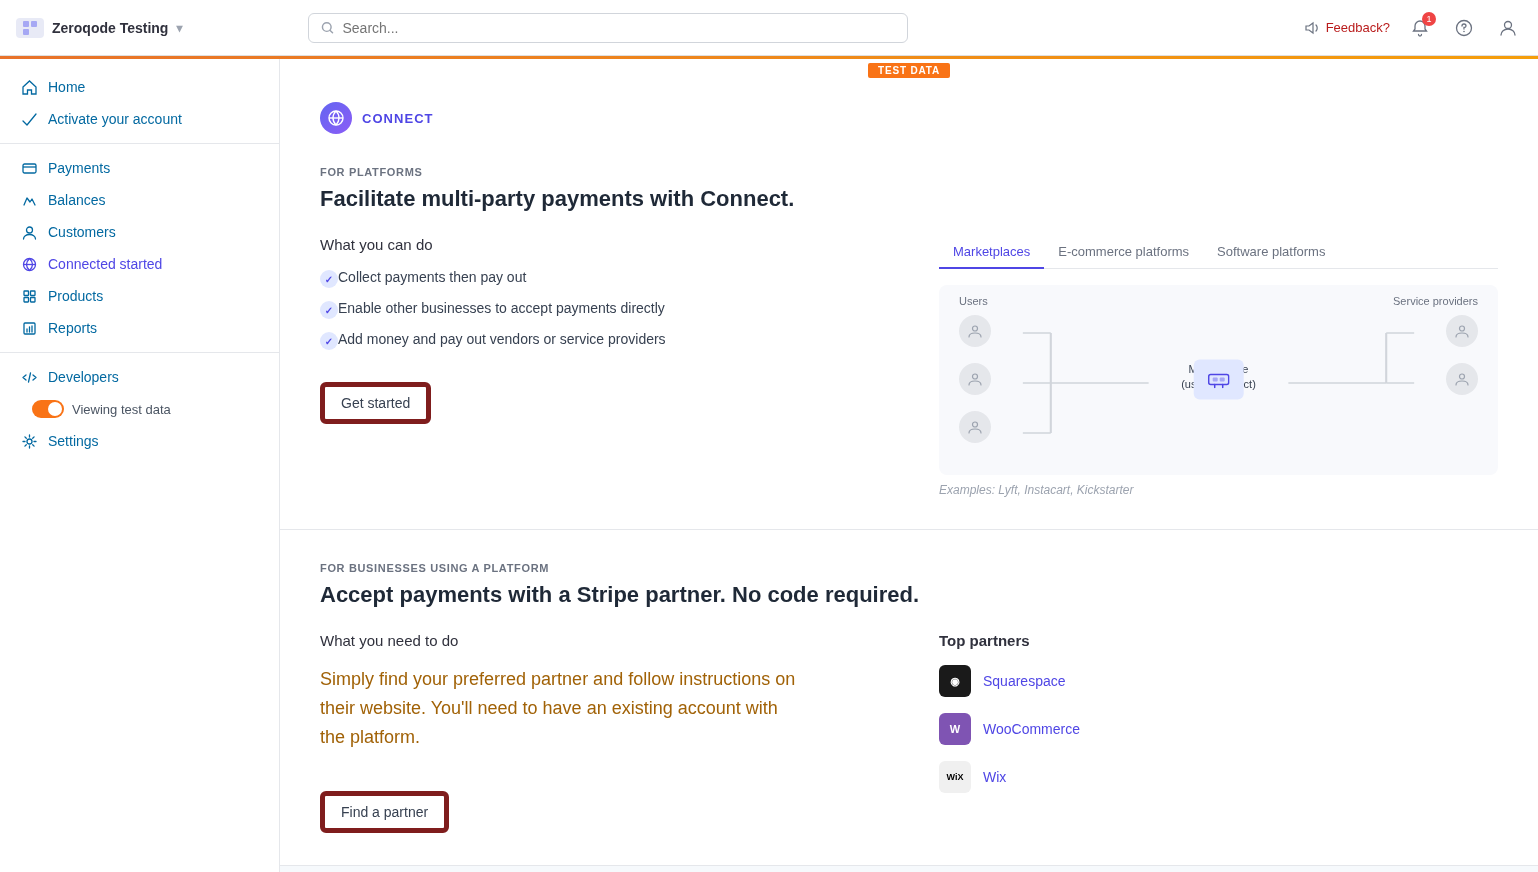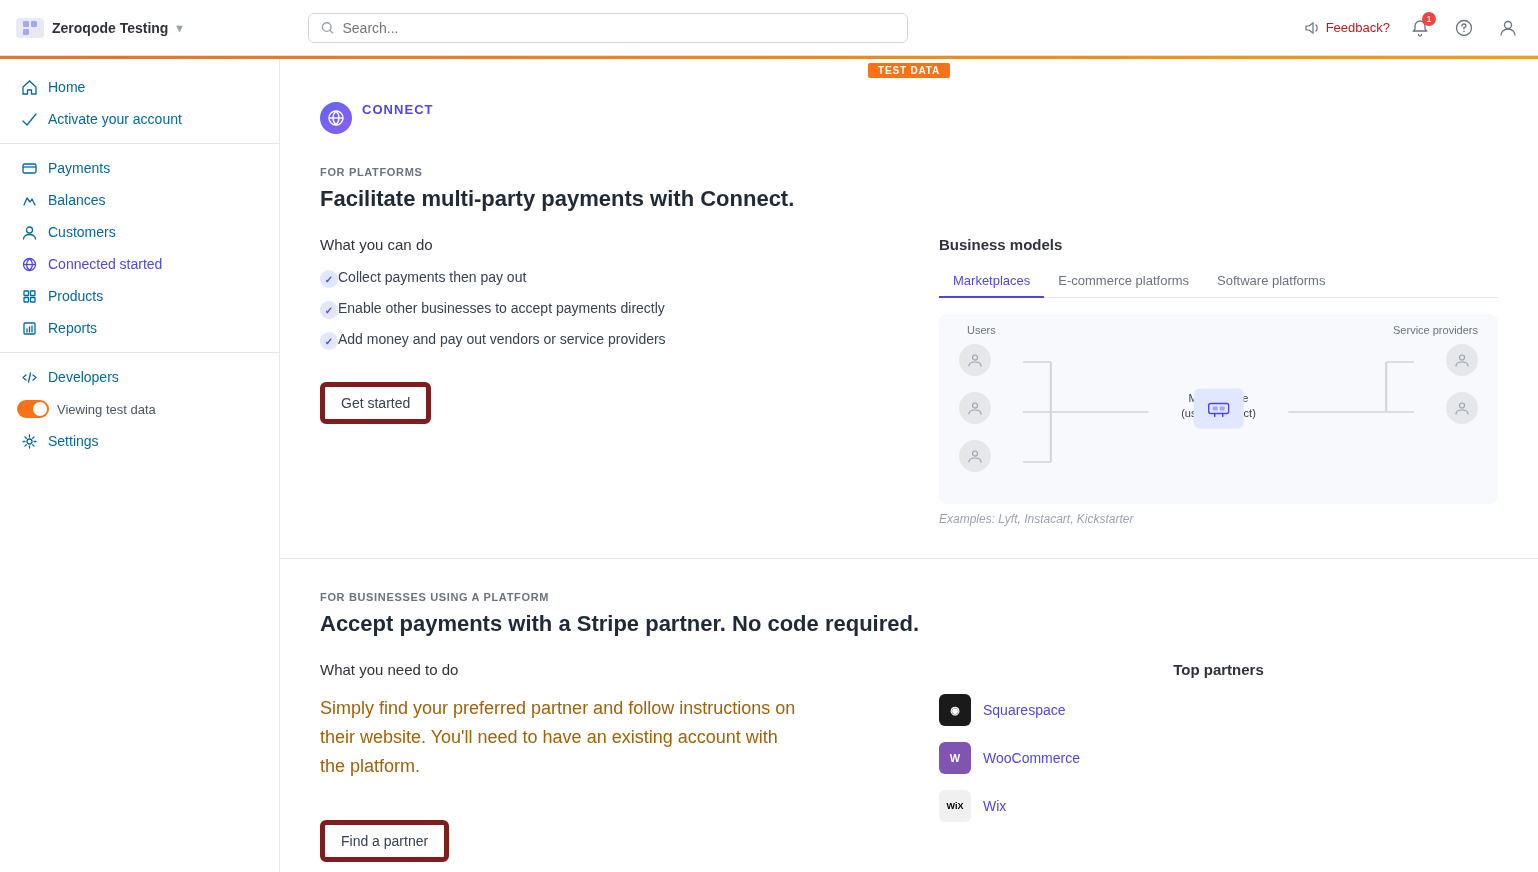--- a/index.html
+++ b/index.html
@@ -21,34 +21,34 @@
 
     
     .main-layout { display: flex; flex: 1; overflow: hidden; }
 
     
     .sidebar { width: 280px; background: #fff; border-right: 1px solid #e5e7eb; flex-shrink: 0; overflow-y: auto; padding: 12px 0; }
     .sidebar-item { display: flex; align-items: center; gap: 10px; padding: 7px 20px; cursor: pointer; font-size: 14px; color: #0369a1; border-radius: 0; }
     .sidebar-item.active { color: #4f46e5; font-weight: 500; }
     .sidebar-item .s-icon { width: 18px; height: 18px; display: flex; align-items: center; justify-content: center; color: inherit; flex-shrink: 0; }
     .sidebar-divider { height: 1px; background: #e5e7eb; margin: 8px 0; }
-    .toggle-wrapper { display: flex; align-items: center; gap: 8px; padding: 7px 17px; }
+    .toggle-wrapper { display: flex; align-items: center; gap: 8px; padding: 7px 32px; }
     .toggle { width: 32px; height: 18px; background: #f97316; border-radius: 9px; position: relative; cursor: pointer; }
     .toggle-knob { width: 14px; height: 14px; background: white; border-radius: 50%; position: absolute; top: 2px; left: 16px; }
     .toggle-label { font-size: 13px; color: #4b5563; }
 
     
     .content { flex: 1; overflow-y: auto; background: #f6f9fc; }
 
     
     .test-banner { display: flex; justify-content: center; background: #fff; padding: 4px; }
     .test-badge { background: #f97316; color: white; font-size: 10px; font-weight: 700; letter-spacing: 0.08em; padding: 2px 10px; border-radius: 2px; }
 
     
-    .connect-header { background: #fff; padding: 16px 40px 0; display: flex; gap: 10px; }
+    .connect-header { background: #fff; padding: 16px 40px 0; display: flex; align-items: center; gap: 10px; }
     .connect-globe { width: 32px; height: 32px; border-radius: 50%; background: linear-gradient(135deg, #6366f1, #8b5cf6); display: flex; align-items: center; justify-content: center; color: white; font-size: 16px; }
     .connect-title { font-size: 13px; font-weight: 700; color: #4f46e5; letter-spacing: 0.08em; }
 
     
     .page-section { background: #fff; margin: 0; padding: 32px 40px; border-bottom: 1px solid #e5e7eb; }
     .section-label { font-size: 11px; color: #6b7280; font-weight: 600; letter-spacing: 0.06em; text-transform: uppercase; margin-bottom: 8px; }
     .section-headline { font-size: 22px; font-weight: 700; color: #1f2937; margin-bottom: 24px; }
     .section-body { display: flex; gap: 60px; }
 
     
@@ -61,36 +61,36 @@
     
     .business-models { flex: 1; min-width: 380px; }
     .bm-title { font-size: 15px; font-weight: 600; margin-bottom: 12px; }
     .bm-tabs { display: flex; gap: 0; border-bottom: 1px solid #e5e7eb; margin-bottom: 16px; }
     .bm-tab { padding: 8px 14px; font-size: 13px; color: #6b7280; cursor: pointer; border-bottom: 2px solid transparent; margin-bottom: -1px; }
     .bm-tab.active { color: #4f46e5; border-bottom-color: #4f46e5; font-weight: 500; }
 
     
     .diagram { background: #f8f9fc; border-radius: 8px; padding: 20px; position: relative; height: 190px; }
     .diagram-label { font-size: 11px; color: #6b7280; position: absolute; }
-    .diagram-users { top: 10px; left: 28px; }
+    .diagram-users { top: 10px; left: 20px; }
     .diagram-providers { top: 10px; right: 20px; }
     .avatar-circle { width: 32px; height: 32px; border-radius: 50%; background: #e5e7eb; display: flex; align-items: center; justify-content: center; }
     .avatar-circle svg { width: 16px; height: 16px; color: #9ca3af; }
     .left-avatars { position: absolute; left: 20px; top: 30px; display: flex; flex-direction: column; gap: 16px; }
     .right-avatars { position: absolute; right: 20px; top: 30px; display: flex; flex-direction: column; gap: 16px; }
     .center-box { position: absolute; top: 50%; left: 50%; transform: translate(-50%, -50%); width: 50px; height: 40px; background: #e0e7ff; border-radius: 6px; display: flex; align-items: center; justify-content: center; }
     .connector-lines { position: absolute; top: 0; left: 0; width: 100%; height: 100%; pointer-events: none; }
     .diagram-examples { font-size: 12px; color: #9ca3af; font-style: italic; margin-top: 8px; }
 
     
     .btn-outline { border: 5px solid #7f1d1d; background: #fff; padding: 8px 16px; border-radius: 6px; font-size: 14px; color: #374151; cursor: pointer; margin-top: 20px; }
 
     
     .top-partners { flex: 1; min-width: 300px; }
-    .tp-title { font-size: 15px; font-weight: 600; margin-bottom: 16px; text-align: center; }
+    .tp-title { font-size: 15px; font-weight: 600; margin-bottom: 16px; }
     .partner-item { display: flex; align-items: center; gap: 12px; margin-bottom: 16px; }
     .partner-logo { width: 32px; height: 32px; border-radius: 6px; display: flex; align-items: center; justify-content: center; font-size: 11px; font-weight: 700; }
     .partner-logo.squarespace { background: #1a1a1a; color: white; }
     .partner-logo.woocommerce { background: #7f54b3; color: white; }
     .partner-logo.wix { background: #f0f0f0; color: #000; font-size: 10px; font-weight: 800; }
     .partner-name { font-size: 14px; color: #4f46e5; font-weight: 500; cursor: pointer; }
 
     
     .section-desc { font-size: 18px; color: #a16207; line-height: 1.6; max-width: 480px; margin-bottom: 20px; }
   </style>
@@ -300,21 +300,20 @@
             <span>Enable other businesses to accept payments directly</span>
           </div>
           <div class="what-item">
             <div class="check-circle"></div>
             <span>Add money and pay out vendors or service providers</span>
           </div>
           <button class="btn-outline">Get started</button>
         </div>
 
         <div class="business-models">
-          <div class="bm-title">Business models</div>
           <div class="bm-tabs">
             <div class="bm-tab active">Marketplaces</div>
             <div class="bm-tab">E-commerce platforms</div>
             <div class="bm-tab">Software platforms</div>
           </div>
 
           <div class="diagram">
             <span class="diagram-label diagram-users">Users</span>
             <span class="diagram-label diagram-providers">Service providers</span>
 

